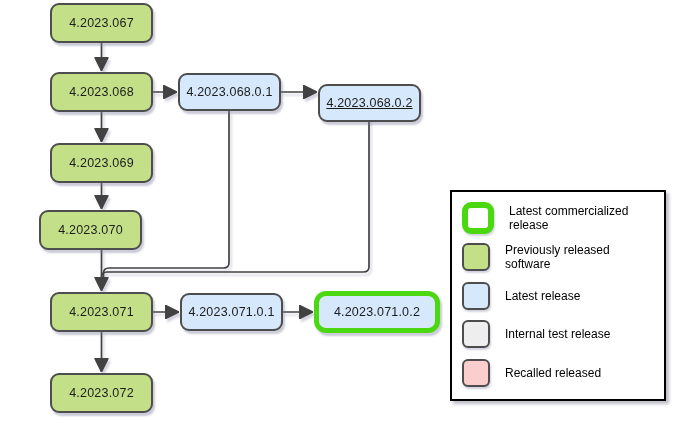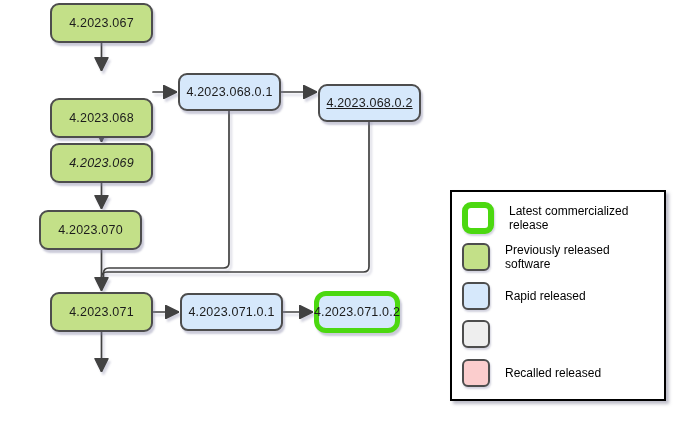--- a/index.html
+++ b/index.html
@@ -21,21 +21,21 @@
     position:absolute; z-index:2; width:103px; height:40px; box-sizing:border-box;
     border:2px solid var(--node-border); border-radius:9px;
     display:flex; align-items:center; justify-content:center;
     font-size:12.5px; color:#1c1c1c; letter-spacing:0.2px;
     box-shadow:2px 3px 2px rgba(125,125,160,0.4);
   }
   .node.green{background:var(--green-fill);}
   .node.blue{background:var(--blue-fill); height:38px;text-align:right;}
   .node.latest{
     border:5px solid var(--latest-border); border-radius:12px;
-    width:86px; height:42px; background:var(--blue-fill);
+    width:126px; height:42px; background:var(--blue-fill);
   }
   .legend{
     position:absolute; left:450px; top:190px; width:216px; height:211px;
     box-sizing:border-box; z-index:2; background:#ffffff;
     border:2px solid #000000; box-shadow:3px 3px 3px rgba(125,125,150,0.5);
     padding:11px 10px; display:flex; flex-direction:column; gap:9px;
   }
   .legend-row{display:flex; align-items:center; gap:15px; height:30px;}
   .swatch{
     width:28px; height:28px; box-sizing:border-box; flex:0 0 auto;
@@ -70,44 +70,46 @@
     <path class="edge" d="M101.5,332 L101.5,371" marker-end="url(#arrow)"></path>
     <path class="edge" d="M153,92 L176,92" marker-end="url(#arrow)"></path>
     <path class="edge" d="M281,92 L316,92" marker-end="url(#arrow)"></path>
     <path class="edge" d="M153,312 L178,312" marker-end="url(#arrow)"></path>
     <path class="edge" d="M283,312 L312,312" marker-end="url(#arrow)"></path>
     <path class="edge" d="M229,111 L229,262.5 Q229,268 223.5,268 L109,268 Q103.5,268 103.5,273.5 L103.5,280"></path>
     <path class="edge" d="M369,111 L369,266.5 Q369,272 363.5,272 L107,272 Q101.5,272 101.5,277.5 L101.5,282"></path>
   </svg>
 
   <div class="node green" style="left:50px; top:3px;">4.2023.067</div>
-  <div class="node green" style="left:50px; top:72px;margin-top:26px;">4.2023.068</div>
+  <div class="node green" style="left:50px; top:72px;">4.2023.068</div>
   <div class="node blue" style="left:178px; top:73px;">4.2023.068.0.1</div>
   <div class="node blue" style="left:318px; top:84px;text-decoration:underline;">4.2023.068.0.2</div>
-  <div class="node green" style="left:50px; top:143px;font-style:italic;">4.2023.069</div>
+  <div class="node green" style="left:50px; top:143px;">4.2023.069</div>
   <div class="node green" style="left:39px; top:210px;">4.2023.070</div>
   <div class="node green" style="left:50px; top:292px;">4.2023.071</div>
-  <div class="node blue" style="left:180px; top:293px;border-radius:8px;">4.2023.071.0.1</div>
+  <div class="node blue" style="left:180px; top:293px;">4.2023.071.0.1</div>
   <div class="node latest" style="left:314px; top:291px;">4.2023.071.0.2</div>
+  <div class="node green" style="left:50px; top:373px;">4.2023.072</div>
 
   <div class="legend">
     <div class="legend-row">
       <span class="swatch latest-swatch"></span>
       <span class="legend-label">Latest commercialized release</span>
     </div>
     <div class="legend-row">
       <span class="swatch green-swatch"></span>
       <span class="legend-label">Previously released software</span>
     </div>
     <div class="legend-row">
       <span class="swatch blue-swatch"></span>
-      <span class="legend-label">Rapid released</span>
+      <span class="legend-label">Latest release</span>
     </div>
     <div class="legend-row">
       <span class="swatch gray-swatch"></span>
+      <span class="legend-label">Internal test release</span>
     </div>
     <div class="legend-row">
       <span class="swatch pink-swatch"></span>
       <span class="legend-label">Recalled released</span>
     </div>
   </div>
 
 </div>
 
 </body></html>

